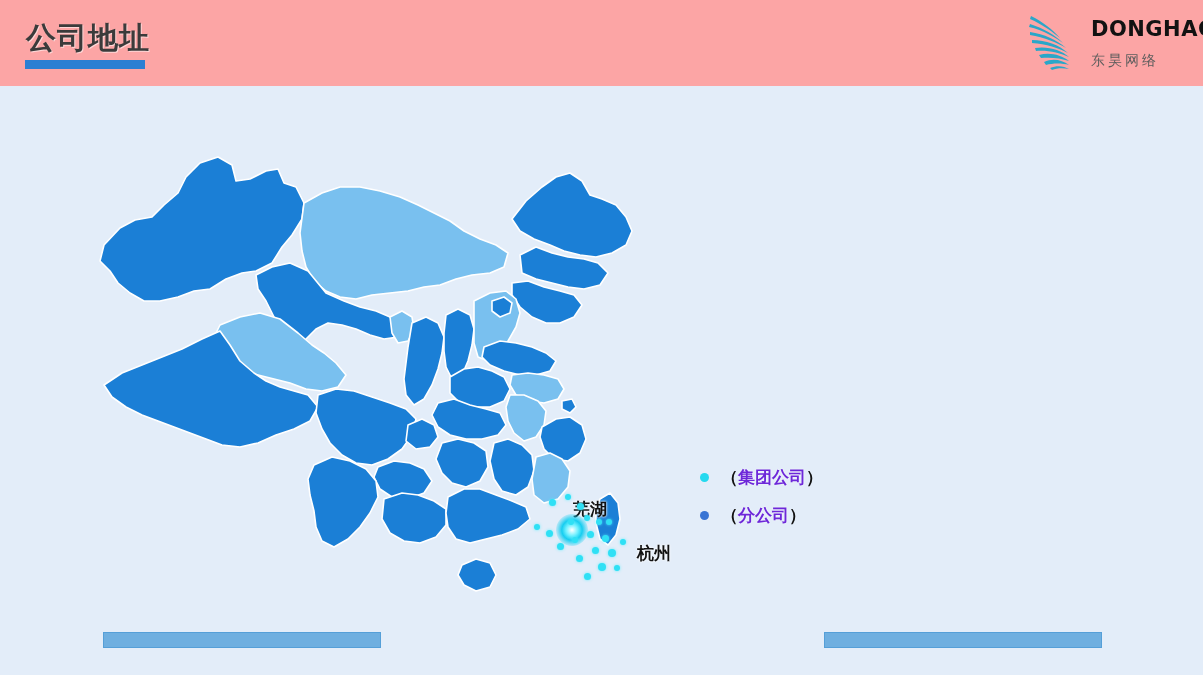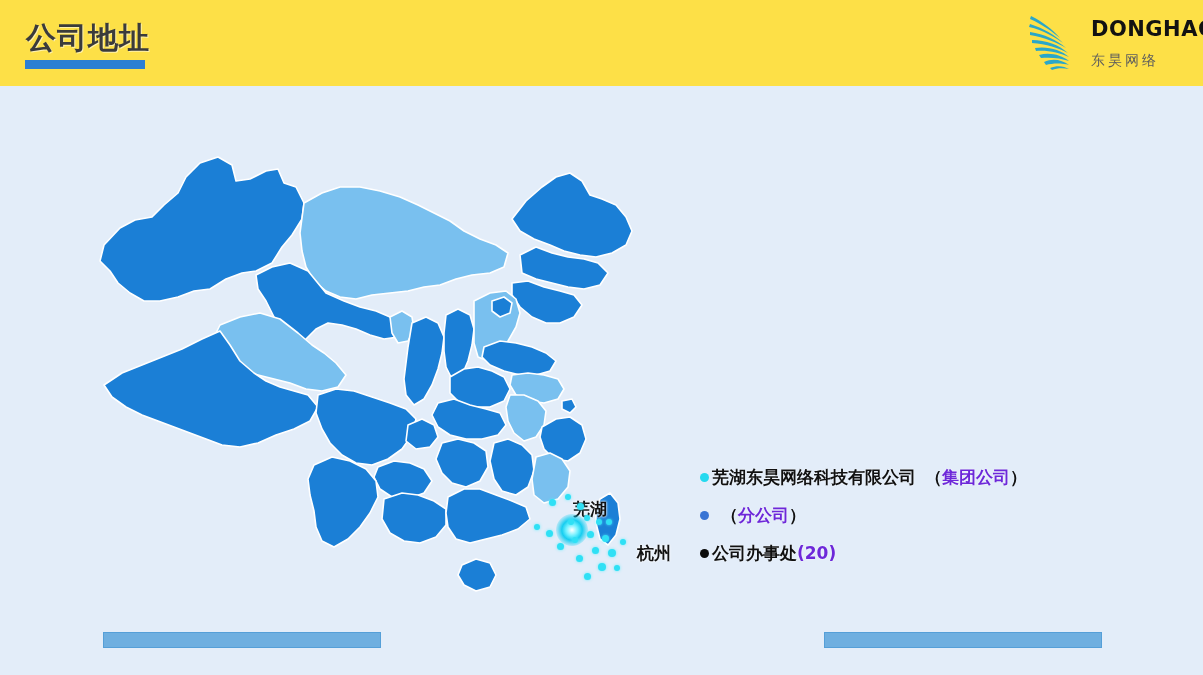--- a/index.html
+++ b/index.html
@@ -7,21 +7,21 @@
     width:1203px;height:675px;overflow:hidden;
     background:#e3edf9;
     font-family:"DejaVu Sans","Liberation Sans",sans-serif;
     position:relative;
   }
   .slide{position:absolute;inset:0;background:#e3edf9;}
 
   
   .header{
     position:absolute;left:0;top:0;width:1203px;height:86px;
-    background:#fde047;
+    background:#fca5a5;
   }
   .page-title{
     position:absolute;left:26px;top:18px;
     font-size:30px;font-weight:bold;color:#3b3b3b;
     letter-spacing:1px;
     text-shadow:1px 1px 0 rgba(255,255,255,.55);
     white-space:nowrap;
   }
   .title-underline{
     position:absolute;left:25px;top:60px;width:120px;height:9px;
@@ -211,37 +211,31 @@
     <div class="dot" style="left:554px;top:470px;width:6px;height:6px;"></div>
     <div class="dot" style="left:524px;top:478px;width:7px;height:7px;"></div>
     <div class="dot" style="left:546px;top:424px;width:6px;height:6px;"></div>
     <div class="dot" style="left:508px;top:424px;width:6px;height:6px;"></div>
   </div>
 
   <div class="legend">
 
     <div class="legend-row">
       <span class="bullet b-cyan"></span>
-      <span class="legend-main">芜湖东昊网络科技有限公司</span>
       <span class="legend-paren">（</span>
       <span class="legend-accent legend-main legend-tight">集团公司</span>
       <span class="legend-paren legend-tight">）</span>
     </div>
 
     <div class="legend-row">
       <span class="bullet b-blue"></span>
       <span class="legend-paren">（</span>
       <span class="legend-accent legend-main legend-tight">分公司</span>
       <span class="legend-paren legend-tight">）</span>
     </div>
 
-    <div class="legend-row">
-      <span class="bullet b-black"></span>
-      <span class="legend-main">公司办事处</span>
-      <span class="legend-accent legend-main legend-tight">(20)</span>
-    </div>
 
   </div>
 
   <div class="footer-bar" id="footer-bar-left"></div>
   <div class="footer-bar" id="footer-bar-right"></div>
 
 </div>
 
 </body></html>

